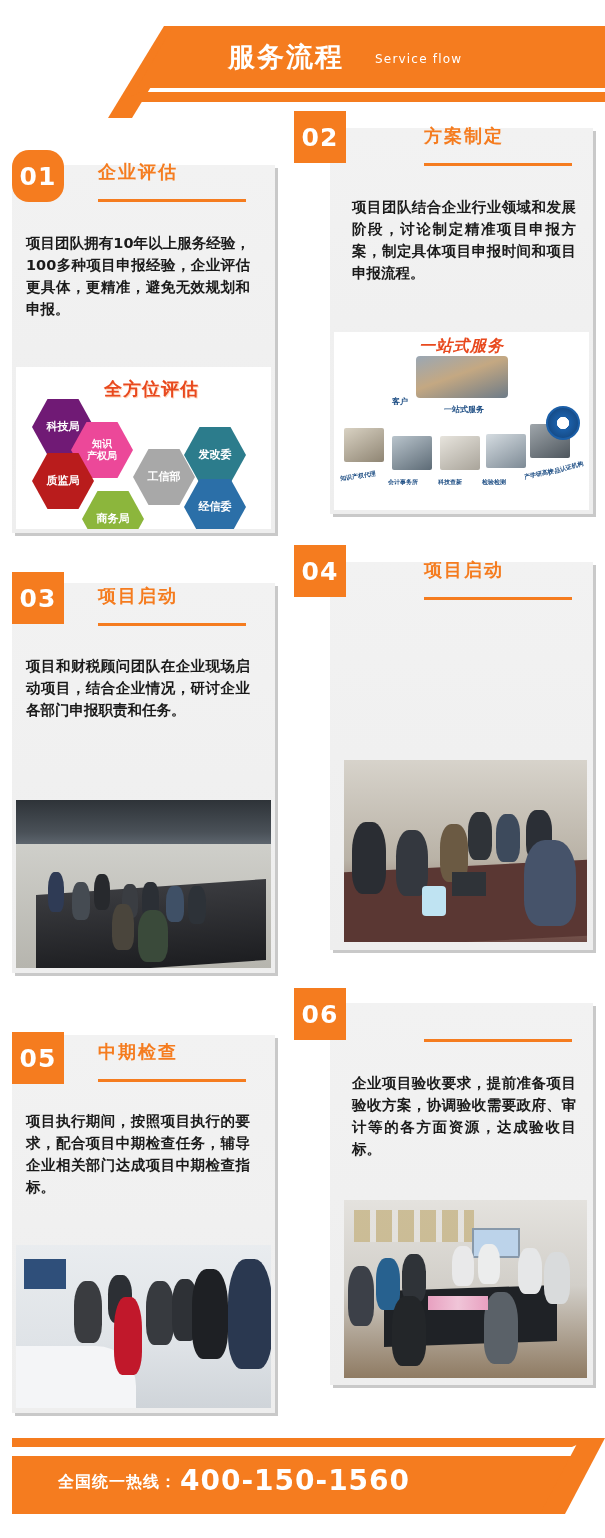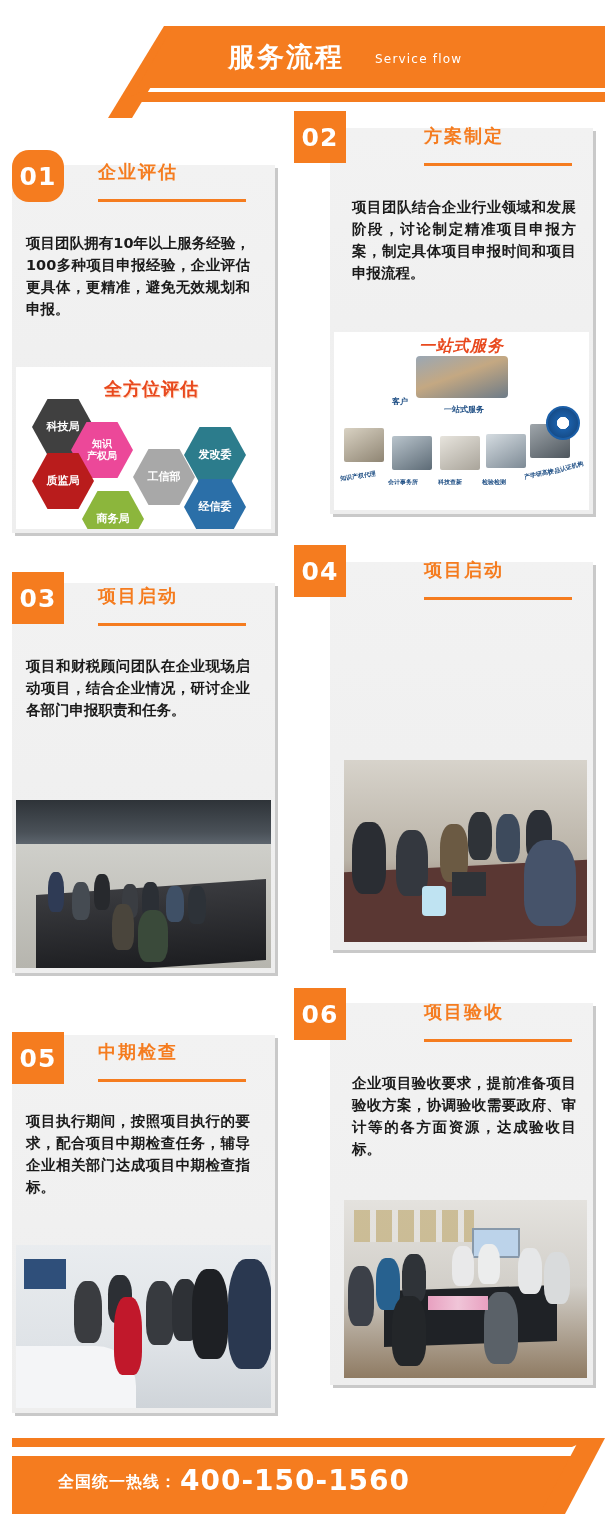--- a/index.html
+++ b/index.html
@@ -154,21 +154,21 @@
 
   <div class="card" style="left:12px; top:165px; width:263px; height:368px;">
   </div>
   <div class="badge" style="left:12px; top:150px;border-radius:17px;">01</div>
   <div class="card-title" style="left:98px; top:160px;">企业评估</div>
   <div class="title-rule" style="left:98px; top:199px; width:148px;"></div>
   <div class="card-body" style="left:26px; top:232px; width:224px;">项目团队拥有10年以上服务经验，100多种项目申报经验，企业评估更具体，更精准，避免无效规划和申报。</div>
 
   <div class="hexwrap" style="left:16px; top:367px; width:255px; height:162px;">
     <div class="hex-title" style="left:88px; top:10px;">全方位评估</div>
-    <div class="hex" style="left:16px; top:32px; background:#404040;">
+    <div class="hex" style="left:16px; top:32px; background:#701a75;">
       <span>科技局</span>
     </div>
     <div class="hex" style="left:55px; top:55px; background:#ec4899; font-size:10px;">
       <span>知识<br>产权局</span>
     </div>
     <div class="hex" style="left:168px; top:60px; background:#2C7C8C;">
       <span>发改委</span>
     </div>
     <div class="hex" style="left:16px; top:86px; background:#b91c1c;">
       <span>质监局</span>
@@ -282,21 +282,20 @@
       <div class="pp" style="left:130px; top:36px; width:28px; height:64px; background:#373a3f;"></div>
       <div class="pp" style="left:156px; top:34px; width:26px; height:62px; background:#2e3136;"></div>
       <div class="pp" style="left:176px; top:24px; width:36px; height:90px; background:#1e2024;"></div>
       <div class="pp" style="left:212px; top:14px; width:44px; height:110px; background:#2a3850;"></div>
     </div>
   </div>
 
   <div class="card" style="left:330px; top:1003px; width:263px; height:382px;">
   </div>
   <div class="badge" style="left:294px; top:988px;">06</div>
-  <div class="card-title" style="left:424px; top:1000px;">项目验收</div>
   <div class="title-rule" style="left:424px; top:1039px; width:148px;"></div>
   <div class="card-body" style="left:352px; top:1072px; width:224px;">企业项目验收要求，提前准备项目验收方案，协调验收需要政府、审计等的各方面资源，达成验收目标。</div>
 
   <div class="panel" style="left:344px; top:1200px; width:243px; height:178px;">
     <div class="ph">
       <div style="position:absolute;inset:0;background:linear-gradient(180deg,#e4e2de 0%,#d2cfc9 48%,#8f7b63 100%);"></div>
       <div style="position:absolute;left:10px;top:10px;width:120px;height:32px;background:repeating-linear-gradient(90deg,#c9b98f 0 16px,#e4e2de 16px 22px);opacity:.9;"></div>
       <div style="position:absolute;left:128px;top:28px;width:48px;height:30px;background:#bcd3ea;border:2px solid #8899aa;"></div>
       <div style="position:absolute;left:40px;top:88px;right:30px;height:56px;background:#1f2226;transform:skewY(-2deg);"></div>
       <div class="pp" style="left:4px; top:66px; width:26px; height:60px; background:#3c4048;"></div>

